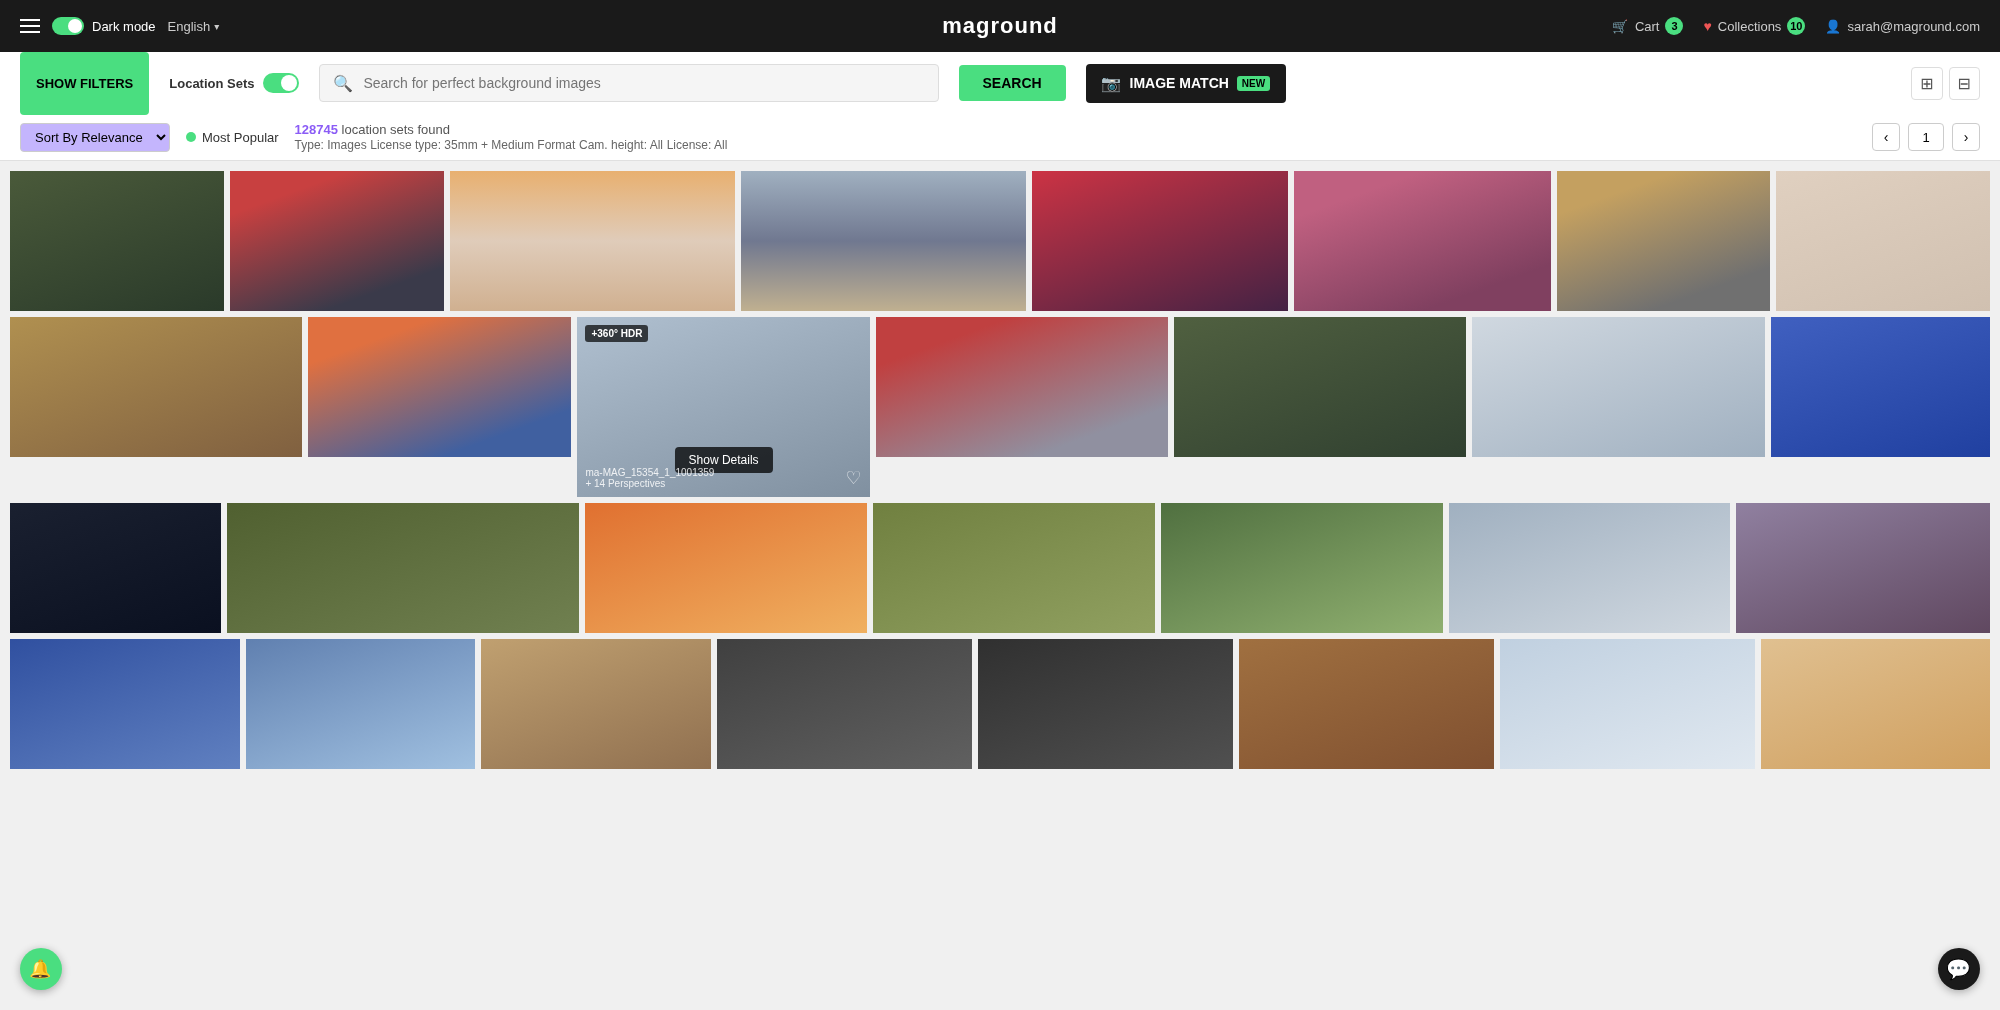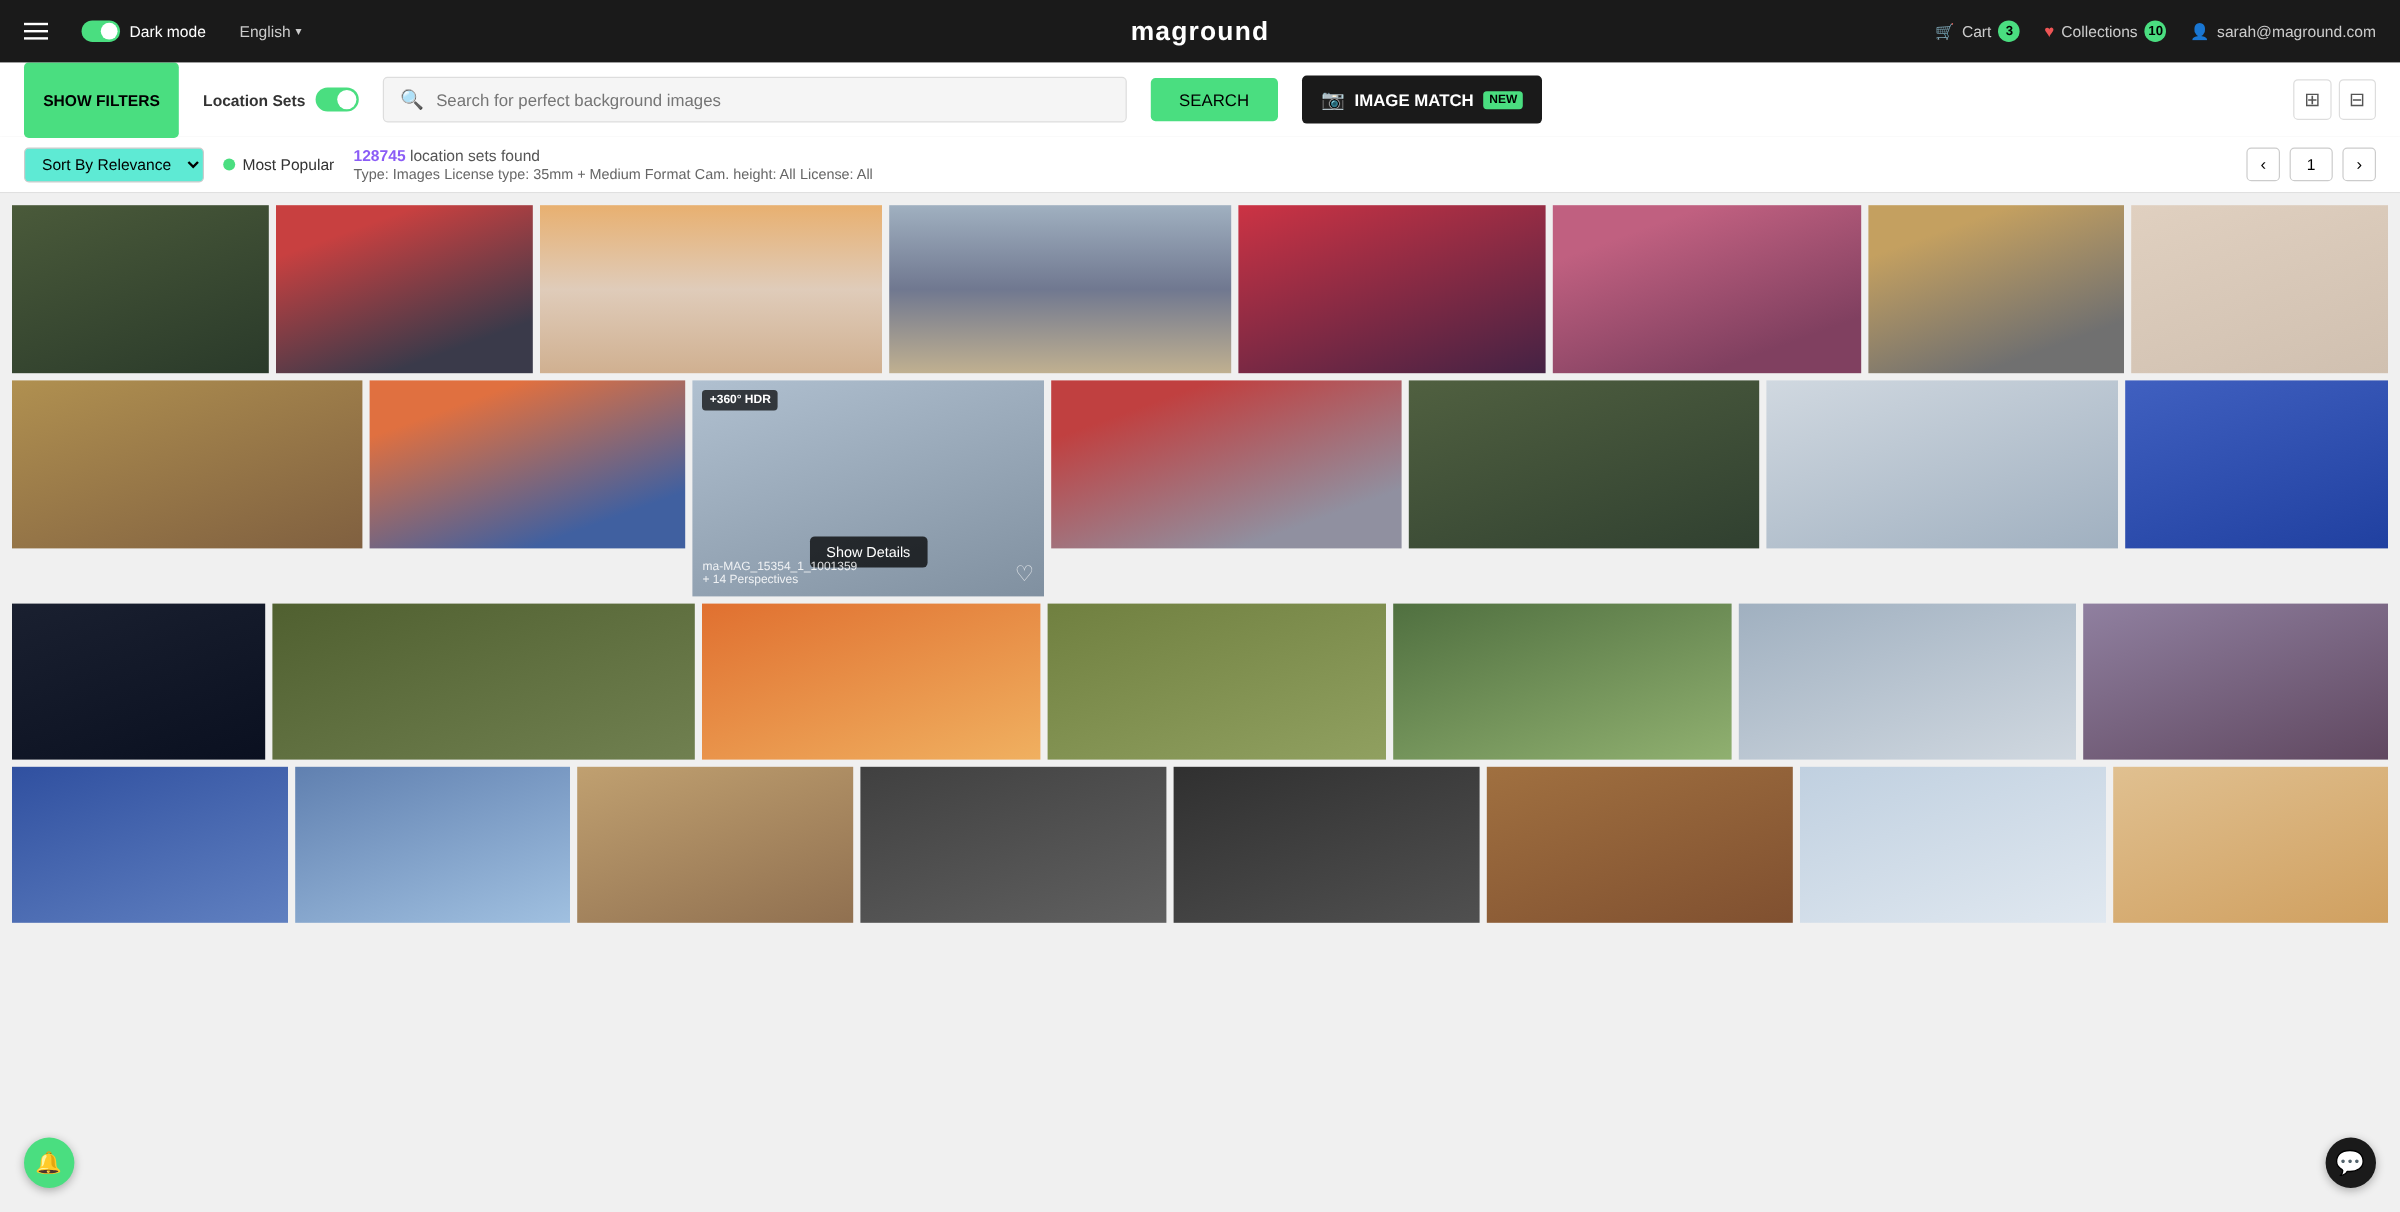--- a/index.html
+++ b/index.html
@@ -7,21 +7,21 @@
 
     
     .topnav {
       background: #1a1a1a;
       height: 52px;
       display: flex;
       align-items: center;
       padding: 0 20px;
       position: relative;
     }
-    .topnav-left { display: flex; align-items: center; gap: 28px; }
+    .topnav-left { display: flex; align-items: center; gap: 12px; }
     .hamburger-icon { display: flex; flex-direction: column; gap: 4px; cursor: pointer; }
     .hamburger-icon span { width: 20px; height: 2px; background: #fff; display: block; }
     .dark-mode-toggle { display: flex; align-items: center; gap: 8px; color: #fff; font-size: 13px; }
     .toggle-dot { width: 32px; height: 18px; background: #4ade80; border-radius: 9px; position: relative; cursor: pointer; }
     .toggle-dot::after { content: ''; width: 14px; height: 14px; background: #fff; border-radius: 50%; position: absolute; top: 2px; left: 16px; }
     .lang-btn { color: #ccc; font-size: 13px; background: none; border: none; cursor: pointer; display: flex; align-items: center; gap: 4px; }
     .lang-btn::after { content: '▾'; font-size: 10px; }
     .logo { position: absolute; left: 50%; transform: translateX(-50%); color: #fff; font-size: 22px; font-weight: 700; letter-spacing: 1px; }
     .topnav-right { margin-left: auto; display: flex; align-items: center; gap: 20px; }
     .nav-cart, .nav-collections, .nav-user { color: #ccc; font-size: 13px; display: flex; align-items: center; gap: 6px; cursor: pointer; }
@@ -48,37 +48,37 @@
       border-radius: 4px;
       cursor: pointer;
       white-space: nowrap;
     }
     .location-sets { display: flex; align-items: center; gap: 8px; font-size: 13px; font-weight: 600; color: #333; }
     .loc-toggle { width: 36px; height: 20px; background: #4ade80; border-radius: 10px; position: relative; cursor: pointer; }
     .loc-toggle::after { content: ''; width: 16px; height: 16px; background: #fff; border-radius: 50%; position: absolute; top: 2px; right: 2px; }
     .search-bar { flex: 1; display: flex; align-items: center; background: #f5f5f5; border: 1px solid #ddd; border-radius: 4px; padding: 0 14px; gap: 10px; max-width: 620px; }
     .search-icon-svg { color: #999; font-size: 16px; }
     .search-input { border: none; background: none; outline: none; font-size: 14px; color: #555; flex: 1; padding: 10px 0; }
-    .search-btn { background: #4ade80; color: #000; border: none; padding: 10px 24px; font-size: 14px; font-weight: 400; border-radius: 4px; cursor: pointer; }
+    .search-btn { background: #4ade80; color: #000; border: none; padding: 10px 24px; font-size: 14px; font-weight: 700; border-radius: 4px; cursor: pointer; }
     .image-match-btn { background: #1a1a1a; color: #fff; border: none; padding: 10px 16px; font-size: 14px; font-weight: 600; border-radius: 4px; cursor: pointer; display: flex; align-items: center; gap: 8px; }
     .new-badge { background: #4ade80; color: #000; font-size: 10px; font-weight: 700; padding: 2px 5px; border-radius: 3px; }
     .cam-icon { font-size: 16px; }
     .view-toggle { margin-left: auto; display: flex; gap: 6px; }
     .view-btn { background: none; border: 1px solid #ddd; padding: 6px 8px; border-radius: 4px; cursor: pointer; font-size: 16px; color: #555; }
 
     
     .filterbar {
       background: #fff;
       padding: 8px 20px;
       display: flex;
       align-items: center;
       gap: 16px;
       border-bottom: 1px solid #e0e0e0;
     }
-    .sort-select { border: 1px solid #ccc; border-radius: 4px; padding: 5px 10px; font-size: 13px; cursor: pointer; background: #5eead4; }
+    .sort-select { border: 1px solid #ccc; border-radius: 4px; padding: 5px 10px; font-size: 13px; cursor: pointer; background: #c4b5fd; }
     .most-popular-btn { display: flex; align-items: center; gap: 6px; font-size: 13px; color: #333; cursor: pointer; }
     .green-dot { width: 10px; height: 10px; background: #4ade80; border-radius: 50%; }
     .result-info { font-size: 13px; color: #555; }
     .result-info strong { color: #8b5cf6; font-weight: 700; }
     .filter-tag { color: #666; font-size: 12px; }
     .pagination-right { margin-left: auto; display: flex; align-items: center; gap: 8px; }
     .page-arrow { background: none; border: 1px solid #ccc; width: 28px; height: 28px; border-radius: 4px; cursor: pointer; font-size: 14px; display: flex; align-items: center; justify-content: center; }
     .page-input { width: 36px; height: 28px; border: 1px solid #ccc; border-radius: 4px; text-align: center; font-size: 13px; }
 
     

